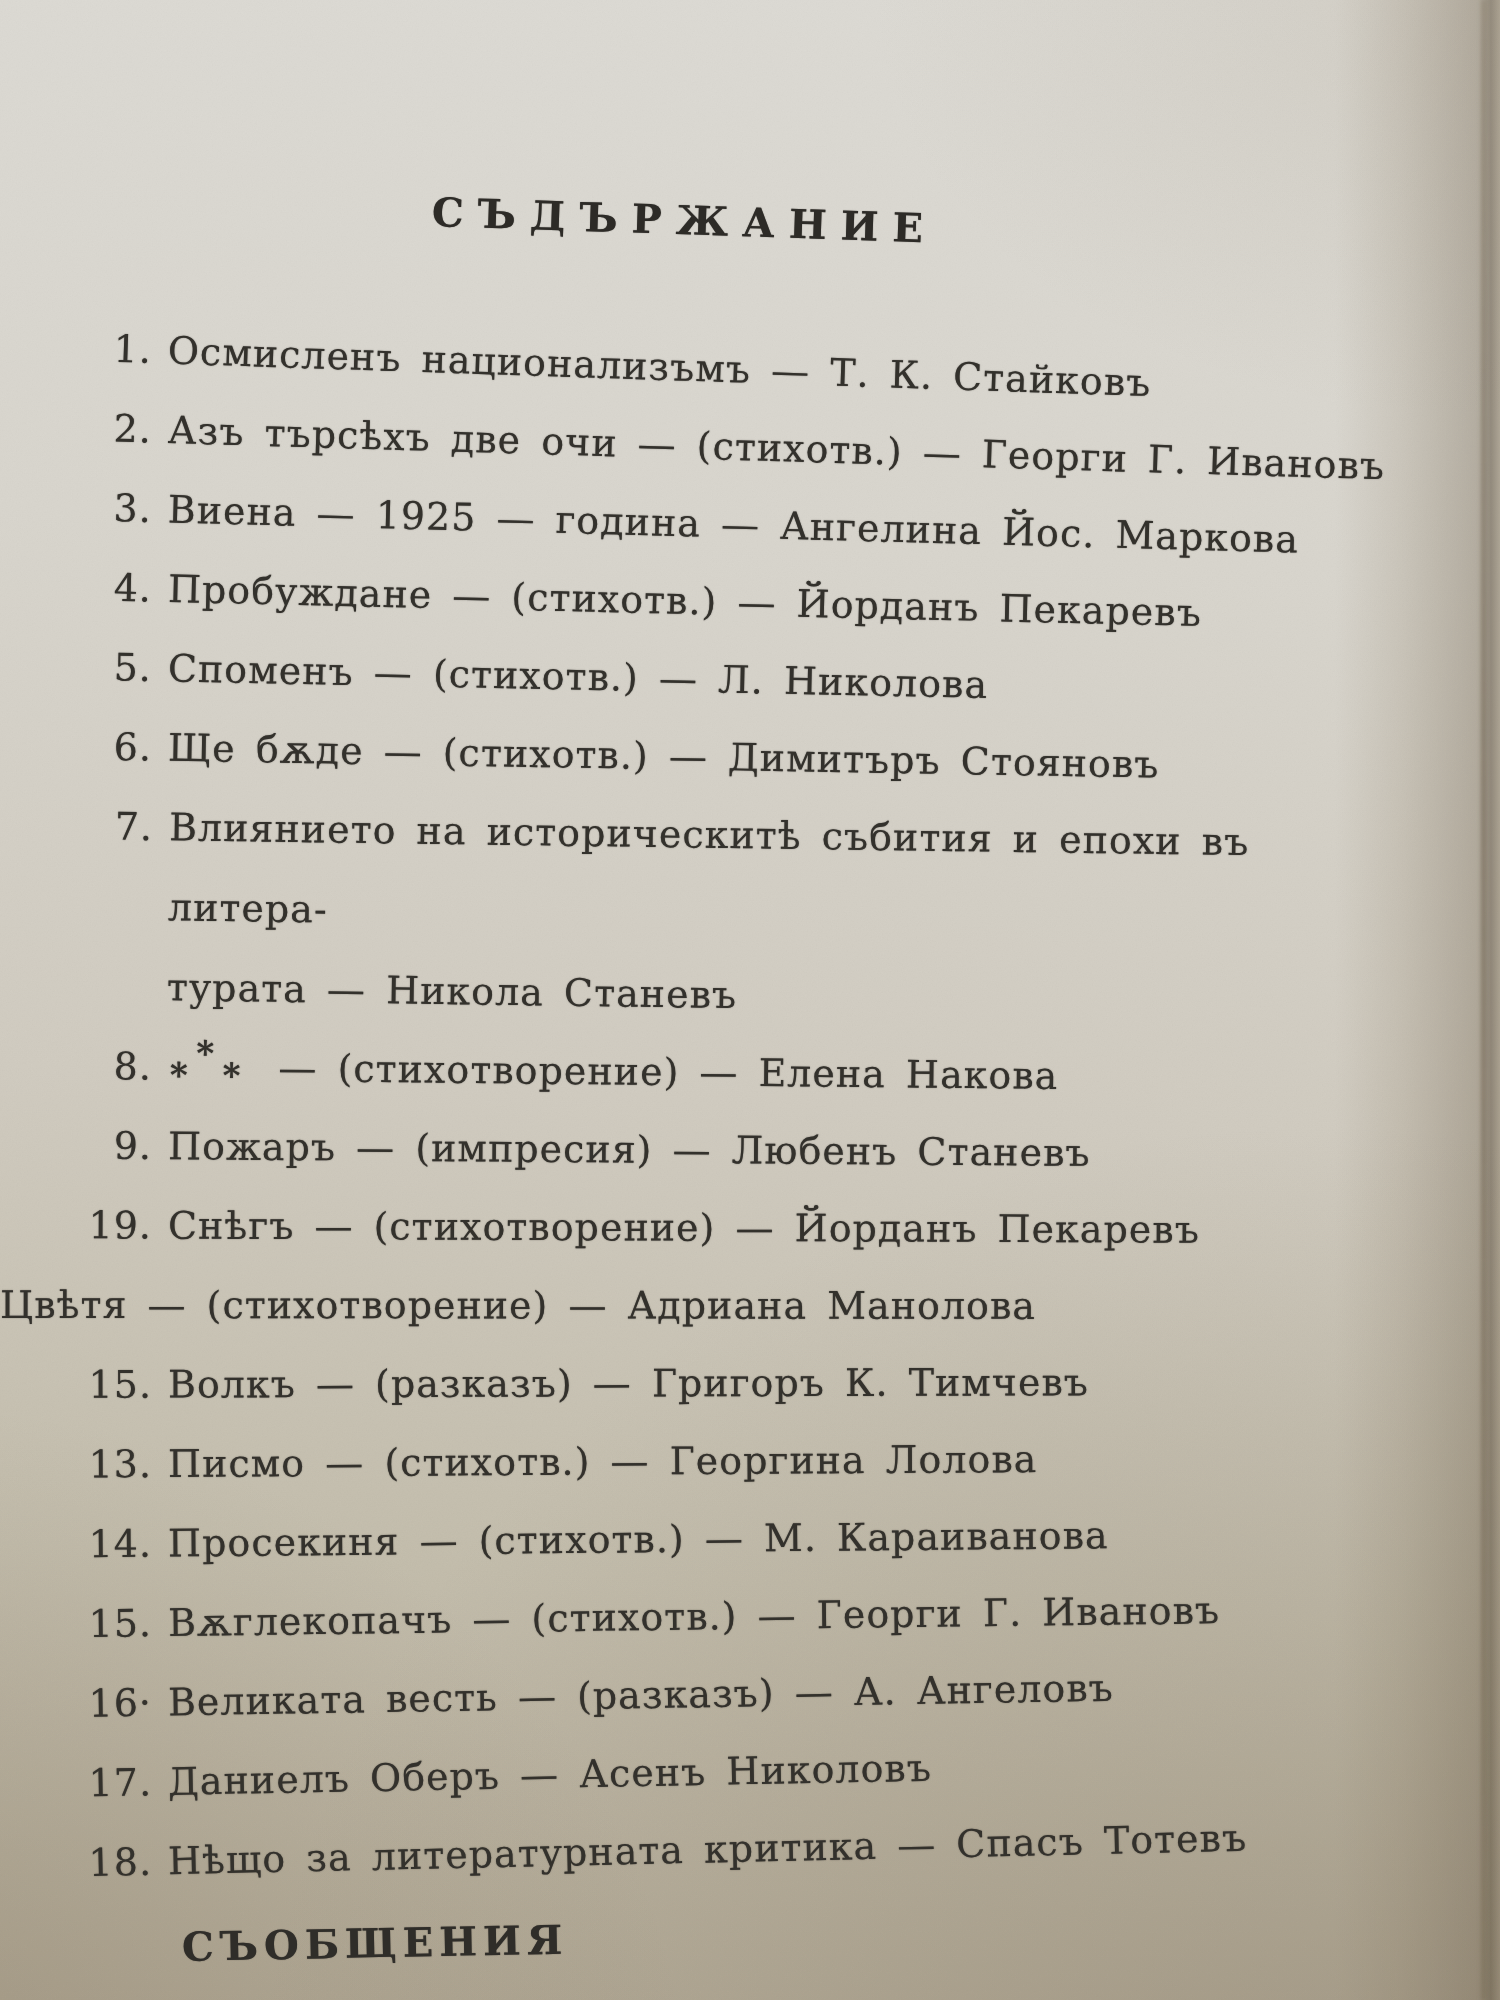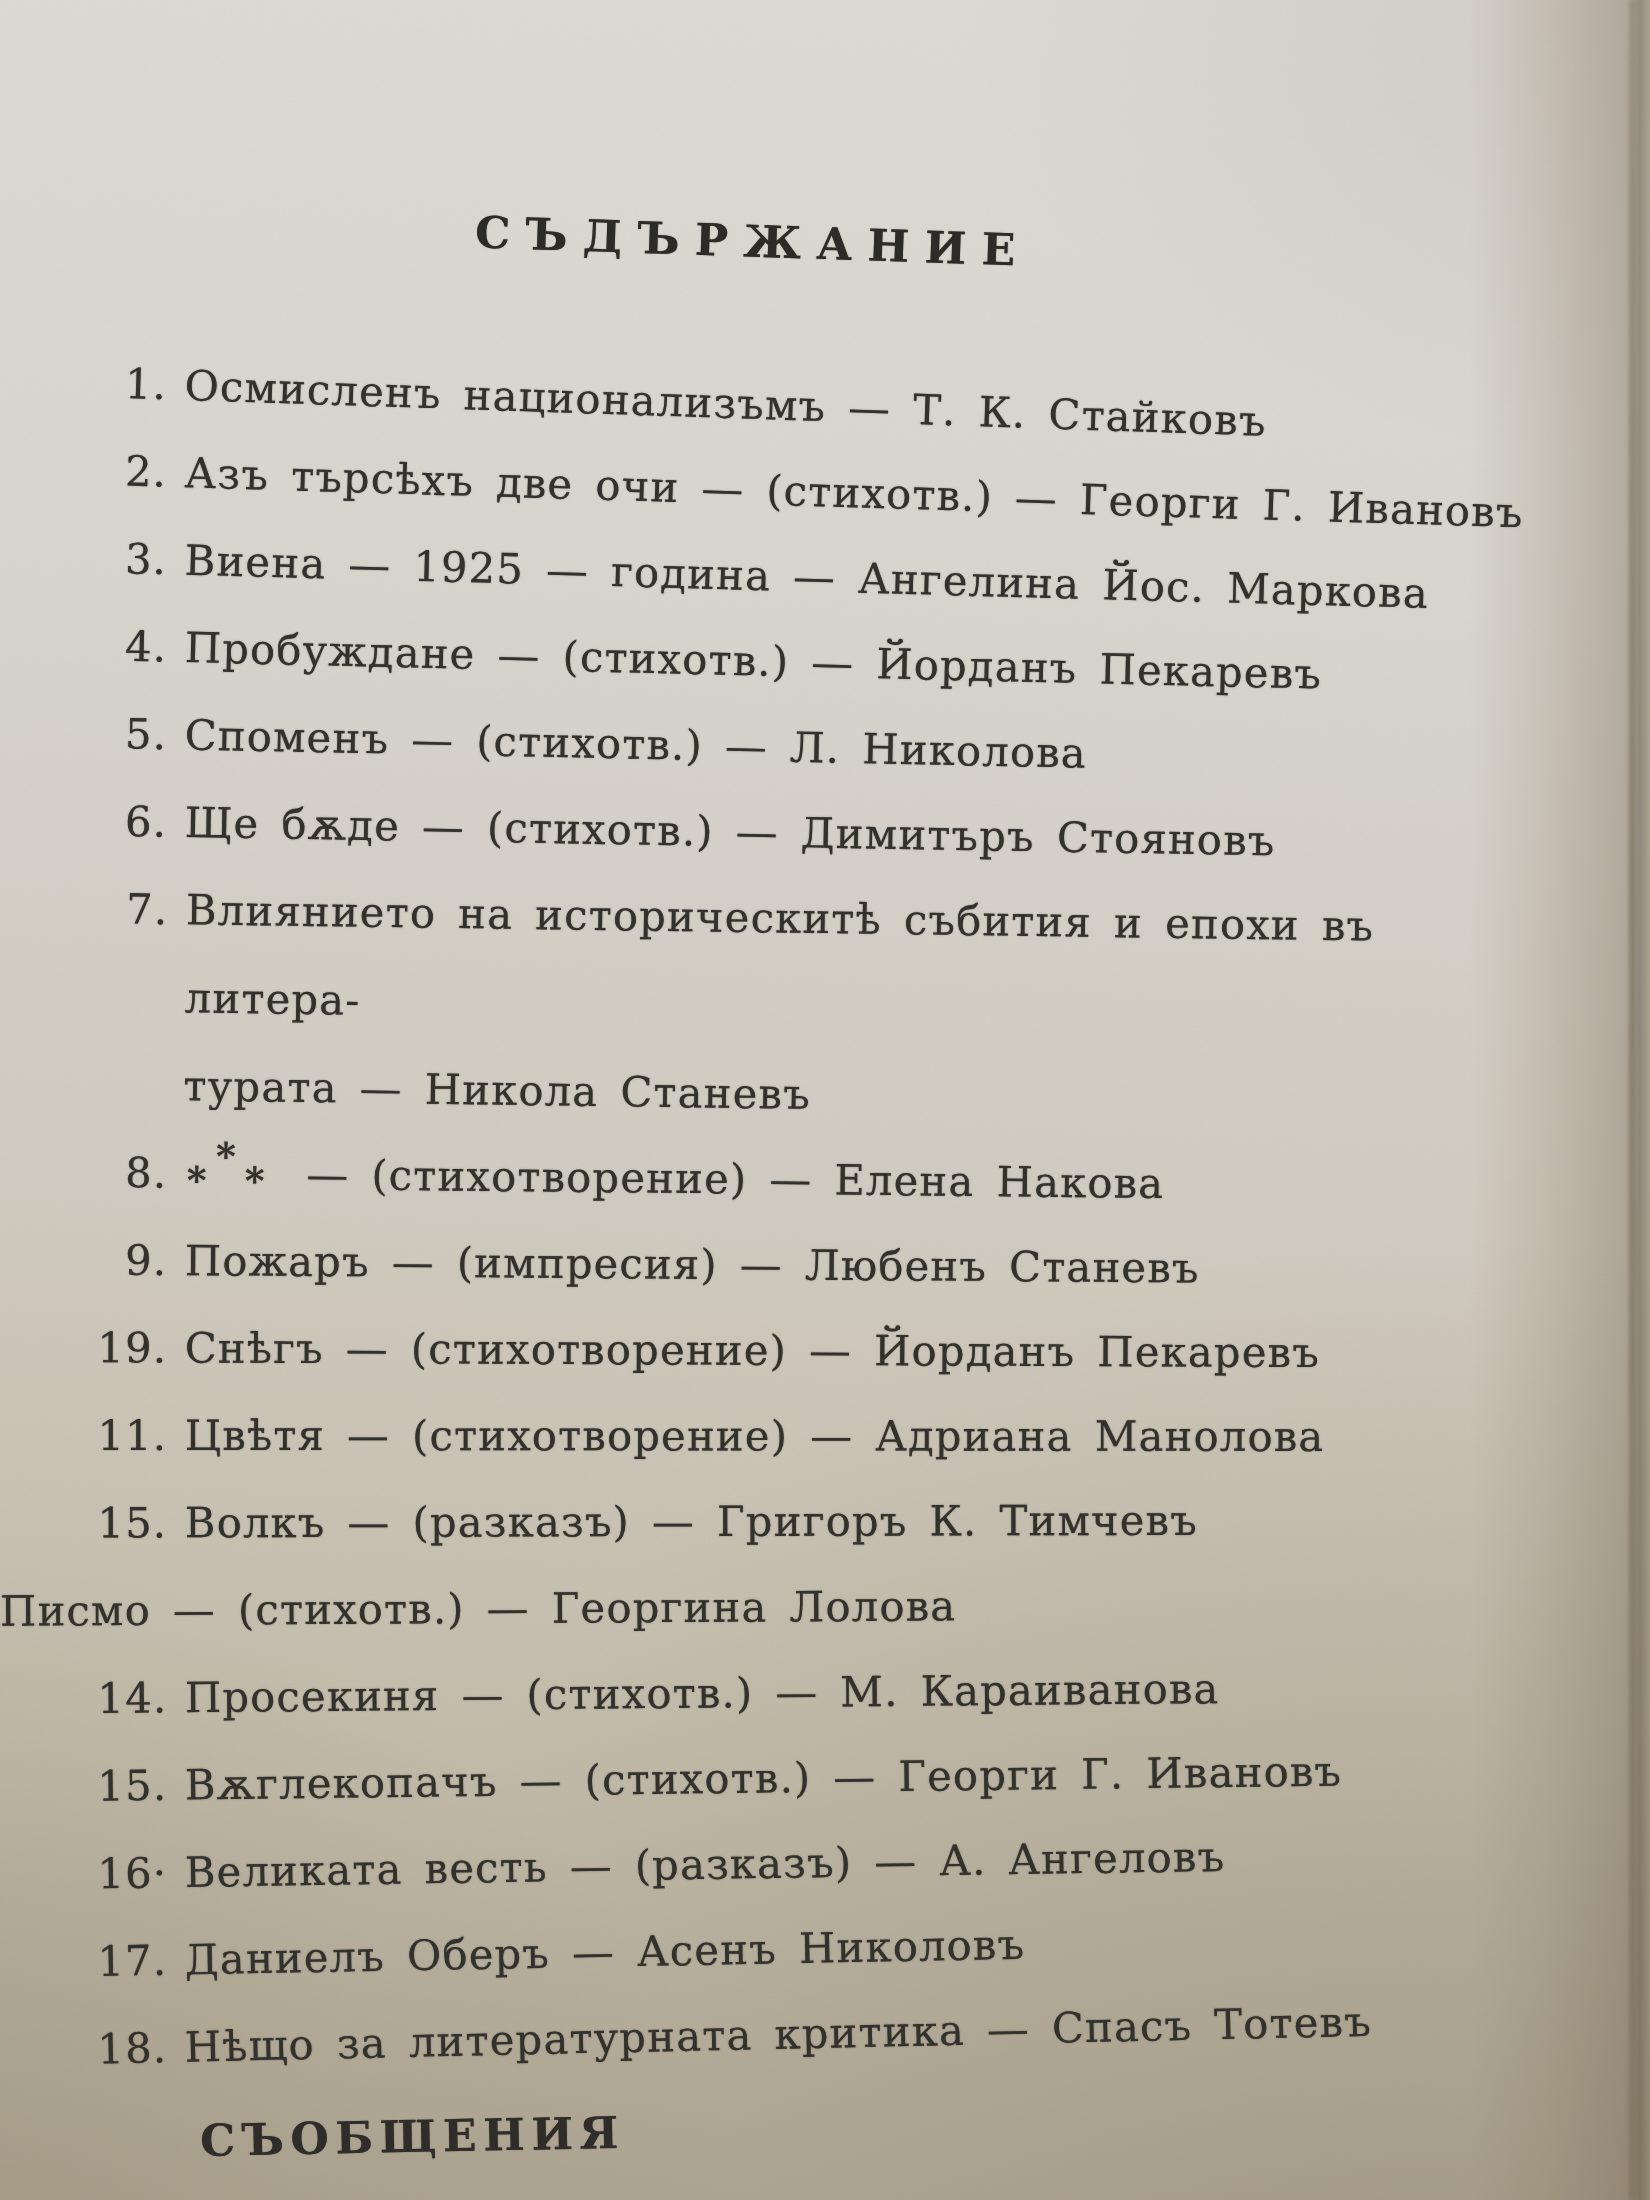--- a/index.html
+++ b/index.html
@@ -98,28 +98,28 @@
   </div>
         <div class="row" style="transform: rotate(0.42deg);">
     <span class="num">9.</span>
     <span class="txt">Пожаръ — (импресия) — Любенъ Станевъ</span>
   </div>
         <div class="row" style="transform: rotate(0.23deg);">
     <span class="num">19.</span>
     <span class="txt">Снѣгъ — (стихотворение) — Йорданъ Пекаревъ</span>
   </div>
         <div class="row" style="transform: rotate(0.05deg);">
-    <span class="num">11.</span>
     <span class="txt">Цвѣтя — (стихотворение) — Адриана Манолова</span>
   </div>
         <div class="row" style="transform: rotate(-0.14deg);">
     <span class="num">15.</span>
     <span class="txt">Волкъ — (разказъ) — Григоръ К. Тимчевъ</span>
   </div>
         <div class="row" style="transform: rotate(-0.32deg);">
+    <span class="num">13.</span>
     <span class="txt">Писмо — (стихотв.) — Георгина Лолова</span>
   </div>
         <div class="row" style="transform: rotate(-0.5deg);">
     <span class="num">14.</span>
     <span class="txt">Просекиня — (стихотв.) — М. Караиванова</span>
   </div>
         <div class="row" style="transform: rotate(-0.69deg);">
     <span class="num">15.</span>
     <span class="txt">Вѫглекопачъ — (стихотв.) — Георги Г. Ивановъ</span>
   </div>

